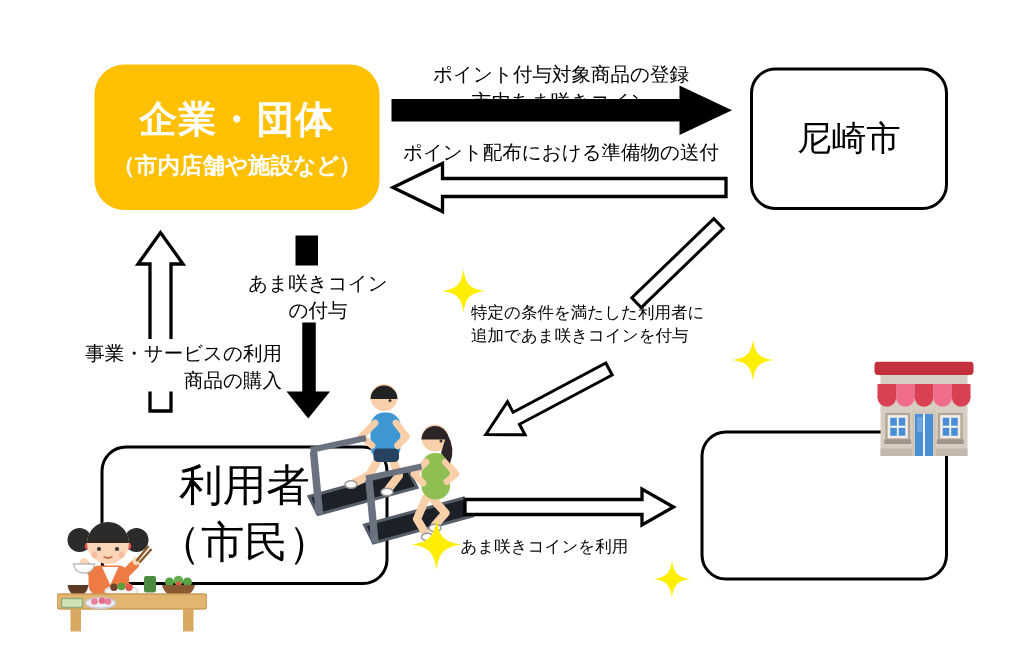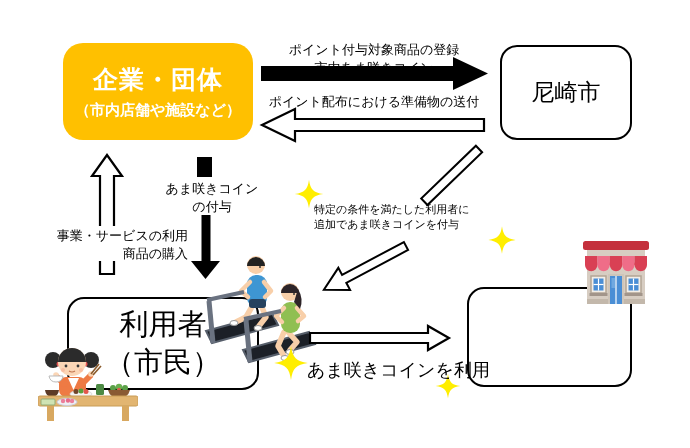--- a/index.html
+++ b/index.html
@@ -17,21 +17,21 @@
   #company .t2{font-size:15px;font-weight:bold;margin-top:5px;}
   #city{left:500px;top:45px;width:132px;height:95px;font-size:23px;}
   #user{left:67px;top:297px;width:192px;height:93px;font-size:29px;line-height:1.3;}
   #store-box{left:467px;top:287px;width:165px;height:100px;font-size:17px;line-height:1.4;}
   .lbl{position:absolute;font-size:13px;line-height:1.35;text-align:center;white-space:nowrap;z-index:4;}
   #lbl-register{left:258px;top:29px;width:232px;margin-top:12px;}
   #lbl-send{left:256px;top:93px;width:236px;}
   #lbl-grant{left:158px;top:180px;width:108px;}
   #lbl-services{left:38px;top:227px;width:150px;text-align:right;}
   #lbl-bonus{left:314px;top:202px;text-align:left;font-size:11px;}
-  #lbl-usecoin{left:307px;top:358px;font-size:18px;text-align:left;}
+  #lbl-usecoin{left:307px;top:358px;font-size:11px;text-align:left;}
   .illus{position:absolute;z-index:2;}
   #overlay{position:absolute;left:0;top:0;z-index:3;pointer-events:none;}
 </style>
 </head>
 <body>
 
 <div class="canvas">
 
   <div class="node" id="company">
     <span class="t1">企業・団体</span>

